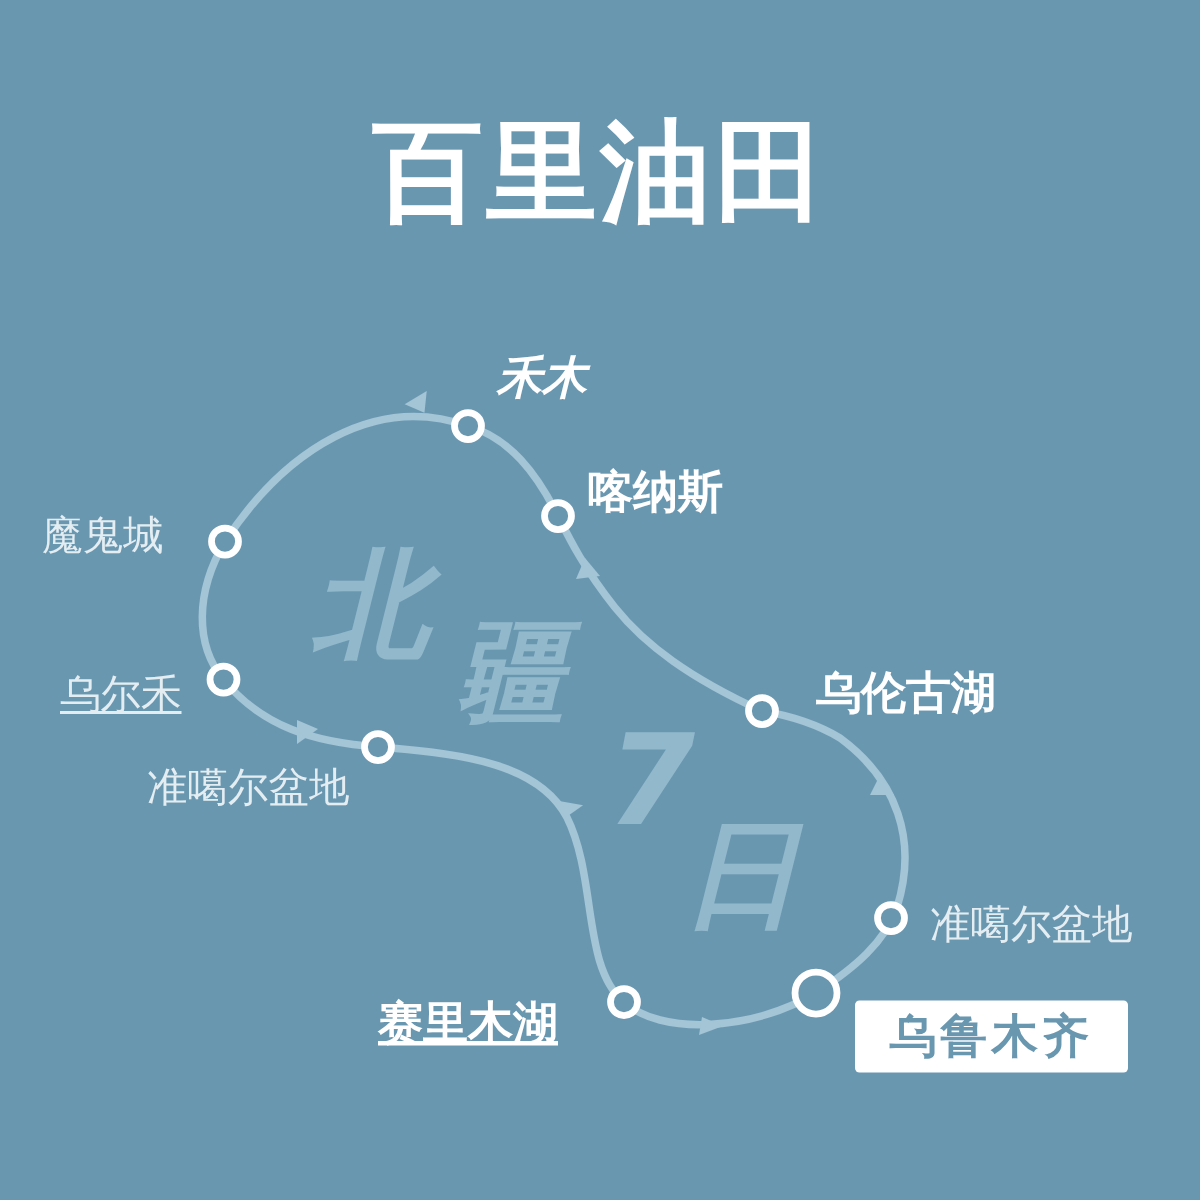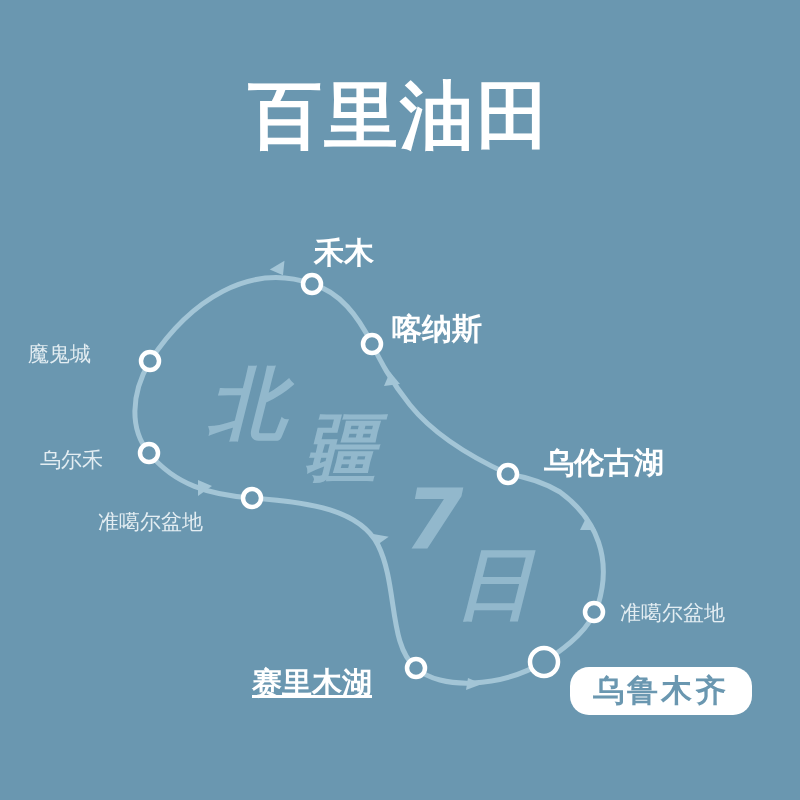--- a/index.html
+++ b/index.html
@@ -16,24 +16,24 @@
     }
     svg.route { position: absolute; left: 0; top: 0; }
     .wm {
       position: absolute; color: #92b8cc; font-weight: bold; font-style: italic;
       line-height: 1;
     }
     .label {
       position: absolute; white-space: nowrap; line-height: 1;
     }
     .label.major { color: #ffffff; font-weight: bold; font-size: 30px; }
-    .label.minor { color: #e3edf2; font-size: 21px; }
+    .label.minor { color: #e3edf2; font-size: 27px; }
     .badge {
       position: absolute; left: 570px; top: 667px; width: 182px; height: 48px;
-      background: #ffffff; border-radius: 19px;
+      background: #ffffff; border-radius: 3px;
       color: #6a97b0; font-weight: bold; font-size: 31px;
       display: flex; align-items: center; justify-content: center; letter-spacing: 3px;
     }
   </style>
 </head>
 <body>
 
 <div class="title">百里油田</div>
 
 <div class="wm" style="left:208px; top:365px; font-size:78px;">北</div>
@@ -76,21 +76,21 @@
     <circle cx="508" cy="474" r="9"></circle>
     <circle cx="372" cy="344" r="9"></circle>
     <circle cx="312" cy="284" r="9"></circle>
     <circle cx="150" cy="361" r="9"></circle>
     <circle cx="149" cy="453" r="9"></circle>
     <circle cx="252" cy="498" r="9"></circle>
     <circle cx="416" cy="668" r="9"></circle>
   </g>
 </svg>
 
-<div class="label major" style="left:314px; top:238px;">禾木</div>
+<div class="label major" style="left:331px; top:238px;font-style:italic;">禾木</div>
 <div class="label major" style="left:392px; top:314px;">喀纳斯</div>
 <div class="label minor" style="left:28px; top:344px;">魔鬼城</div>
-<div class="label minor" style="left:40px; top:450px;">乌尔禾</div>
+<div class="label minor" style="left:40px; top:450px;text-decoration:underline;">乌尔禾</div>
 <div class="label minor" style="left:98px; top:512px;">准噶尔盆地</div>
 <div class="label major" style="left:544px; top:448px;">乌伦古湖</div>
 <div class="label minor" style="left:620px; top:603px;text-align:center;">准噶尔盆地</div>
 <div class="label major" style="left:252px; top:668px;text-decoration:underline;">赛里木湖</div>
 <div class="badge">乌鲁木齐</div>
 
 </body></html>

